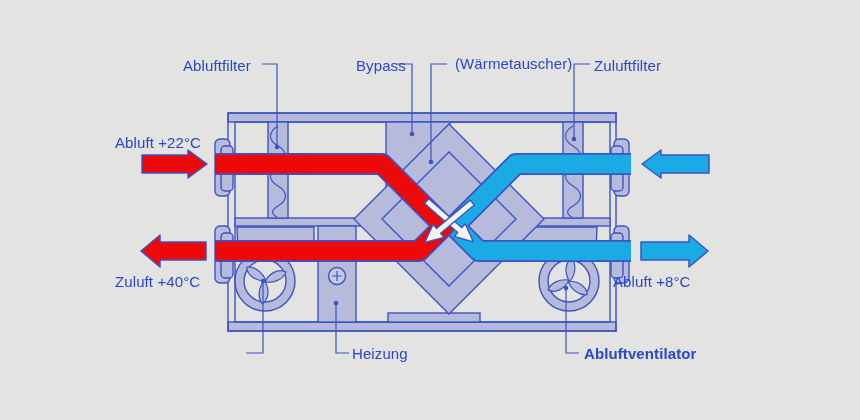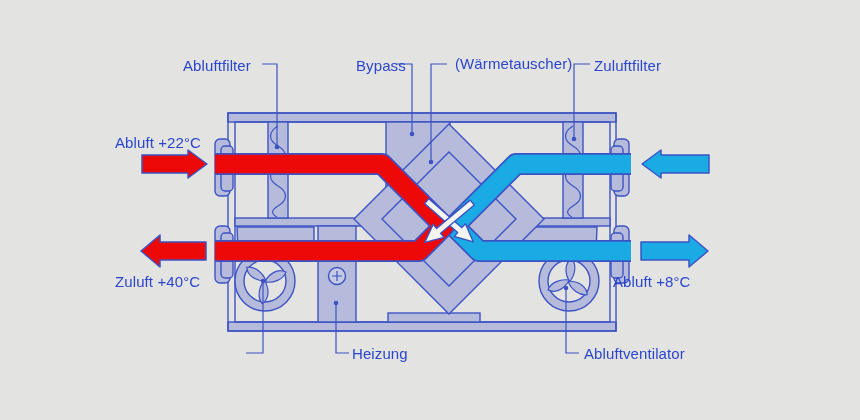--- a/index.html
+++ b/index.html
@@ -167,15 +167,15 @@
   <div class="lbl" style="left:455px;top:55px;">
       <div>(Wärmetauscher)</div>
     </div>
   <div class="lbl" style="left:594px;top:57px;text-align:center;">Zuluftfilter</div>
 
   <div class="lbl" style="left:115px;top:134px;">Abluft +22°C</div>
   <div class="lbl" style="left:115px;top:273px;">Zuluft +40°C</div>
   <div class="lbl" style="left:613px;top:273px;">Abluft +8°C</div>
 
   <div class="lbl" style="left:352px;top:345px;">Heizung</div>
-  <div class="lbl" style="left:584px;top:345px;">Abluftventilator</div>
+  <div class="lbl" style="left:584px;top:345px;font-weight:bold;">Abluftventilator</div>
 
 </div>
 
 </body></html>

